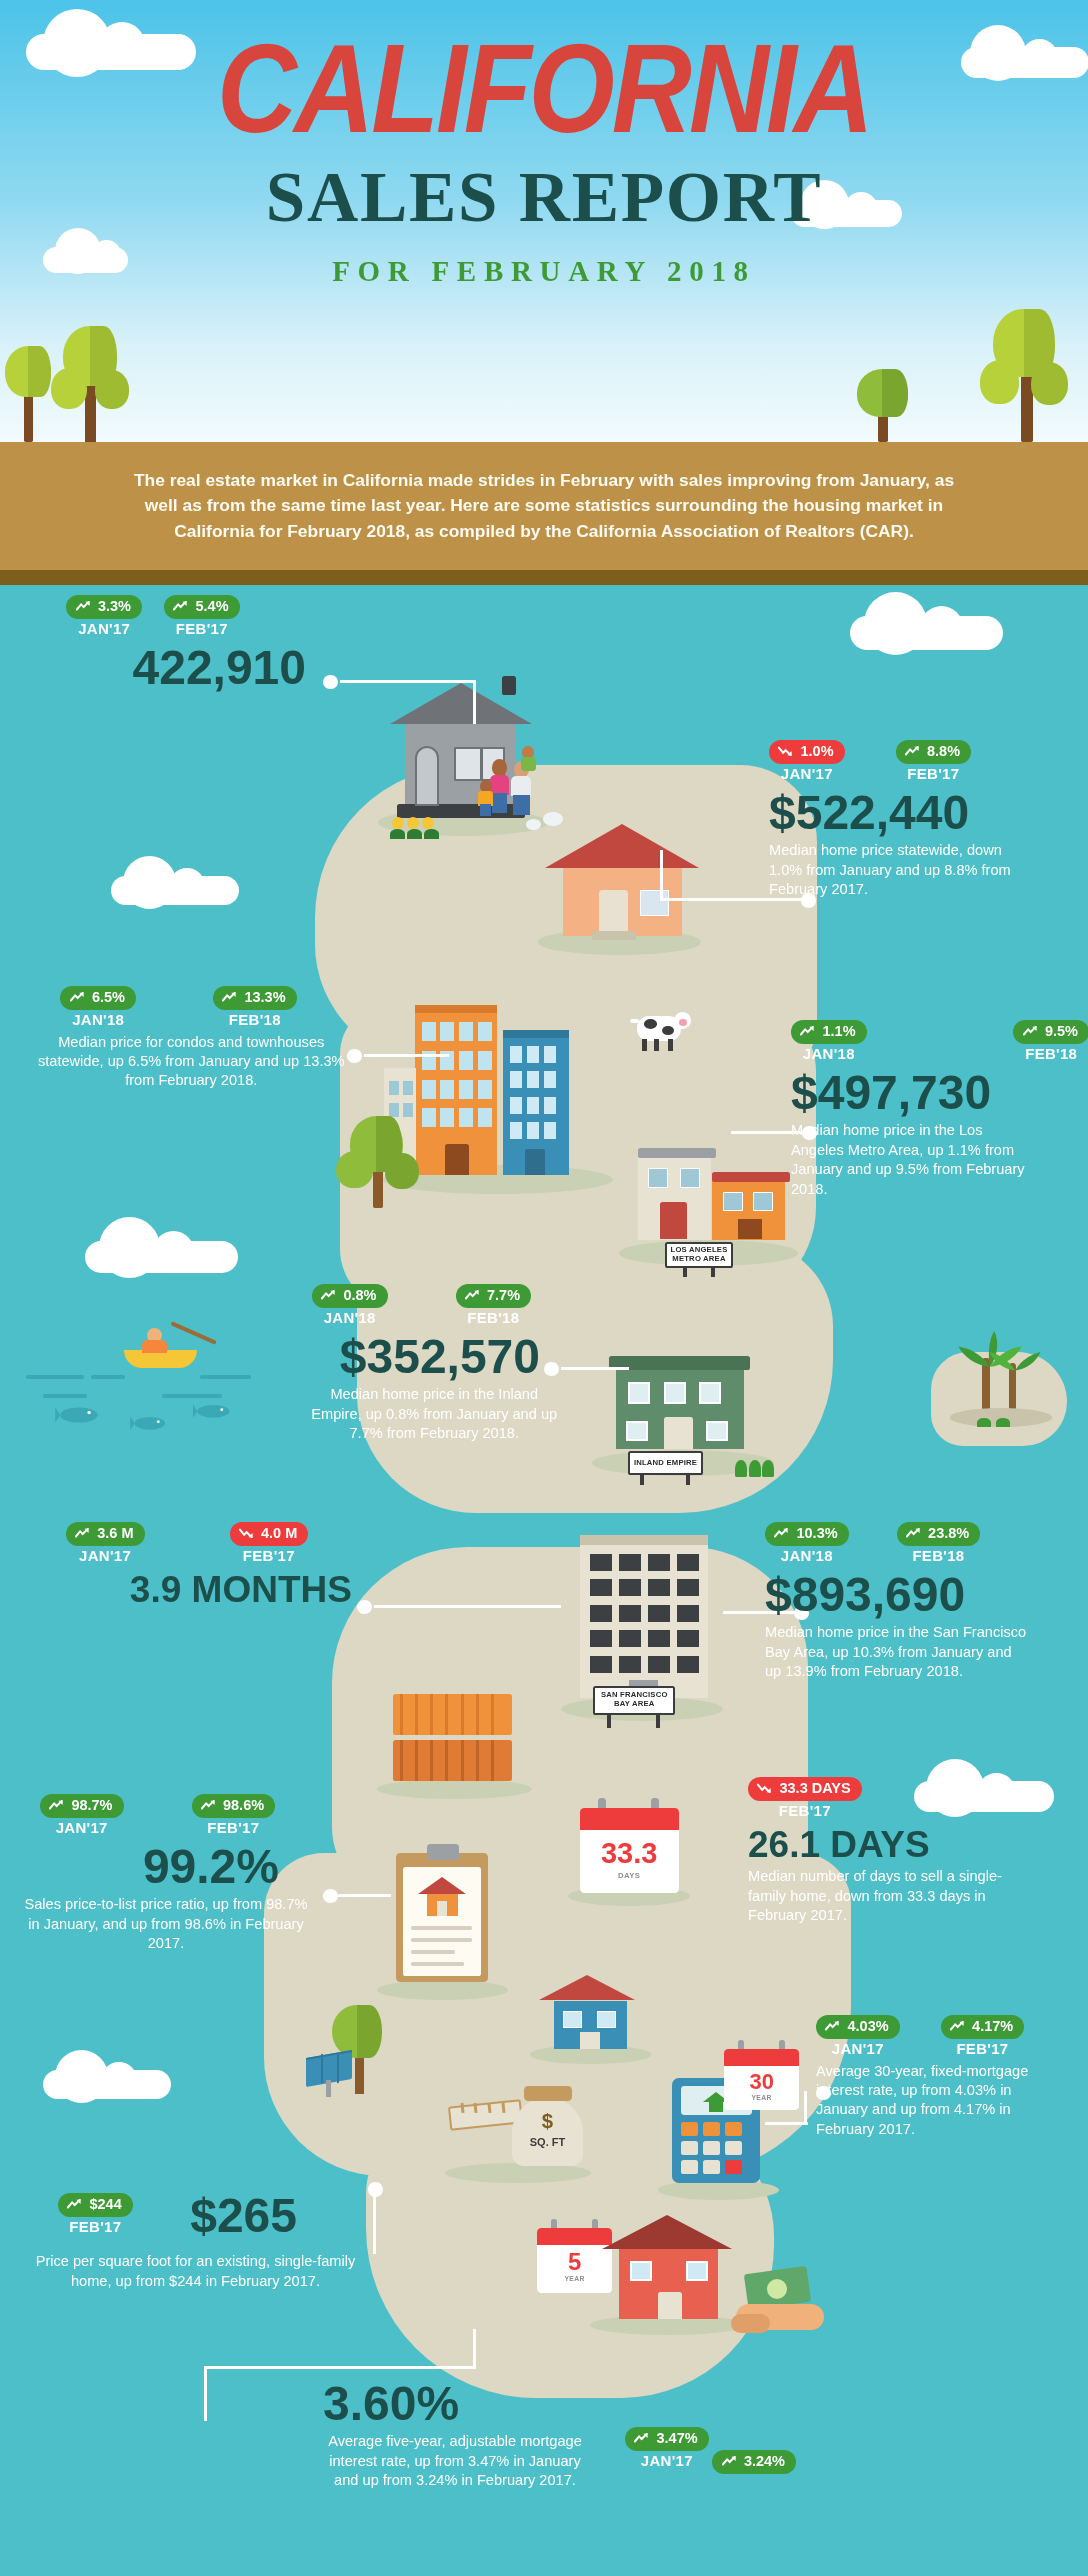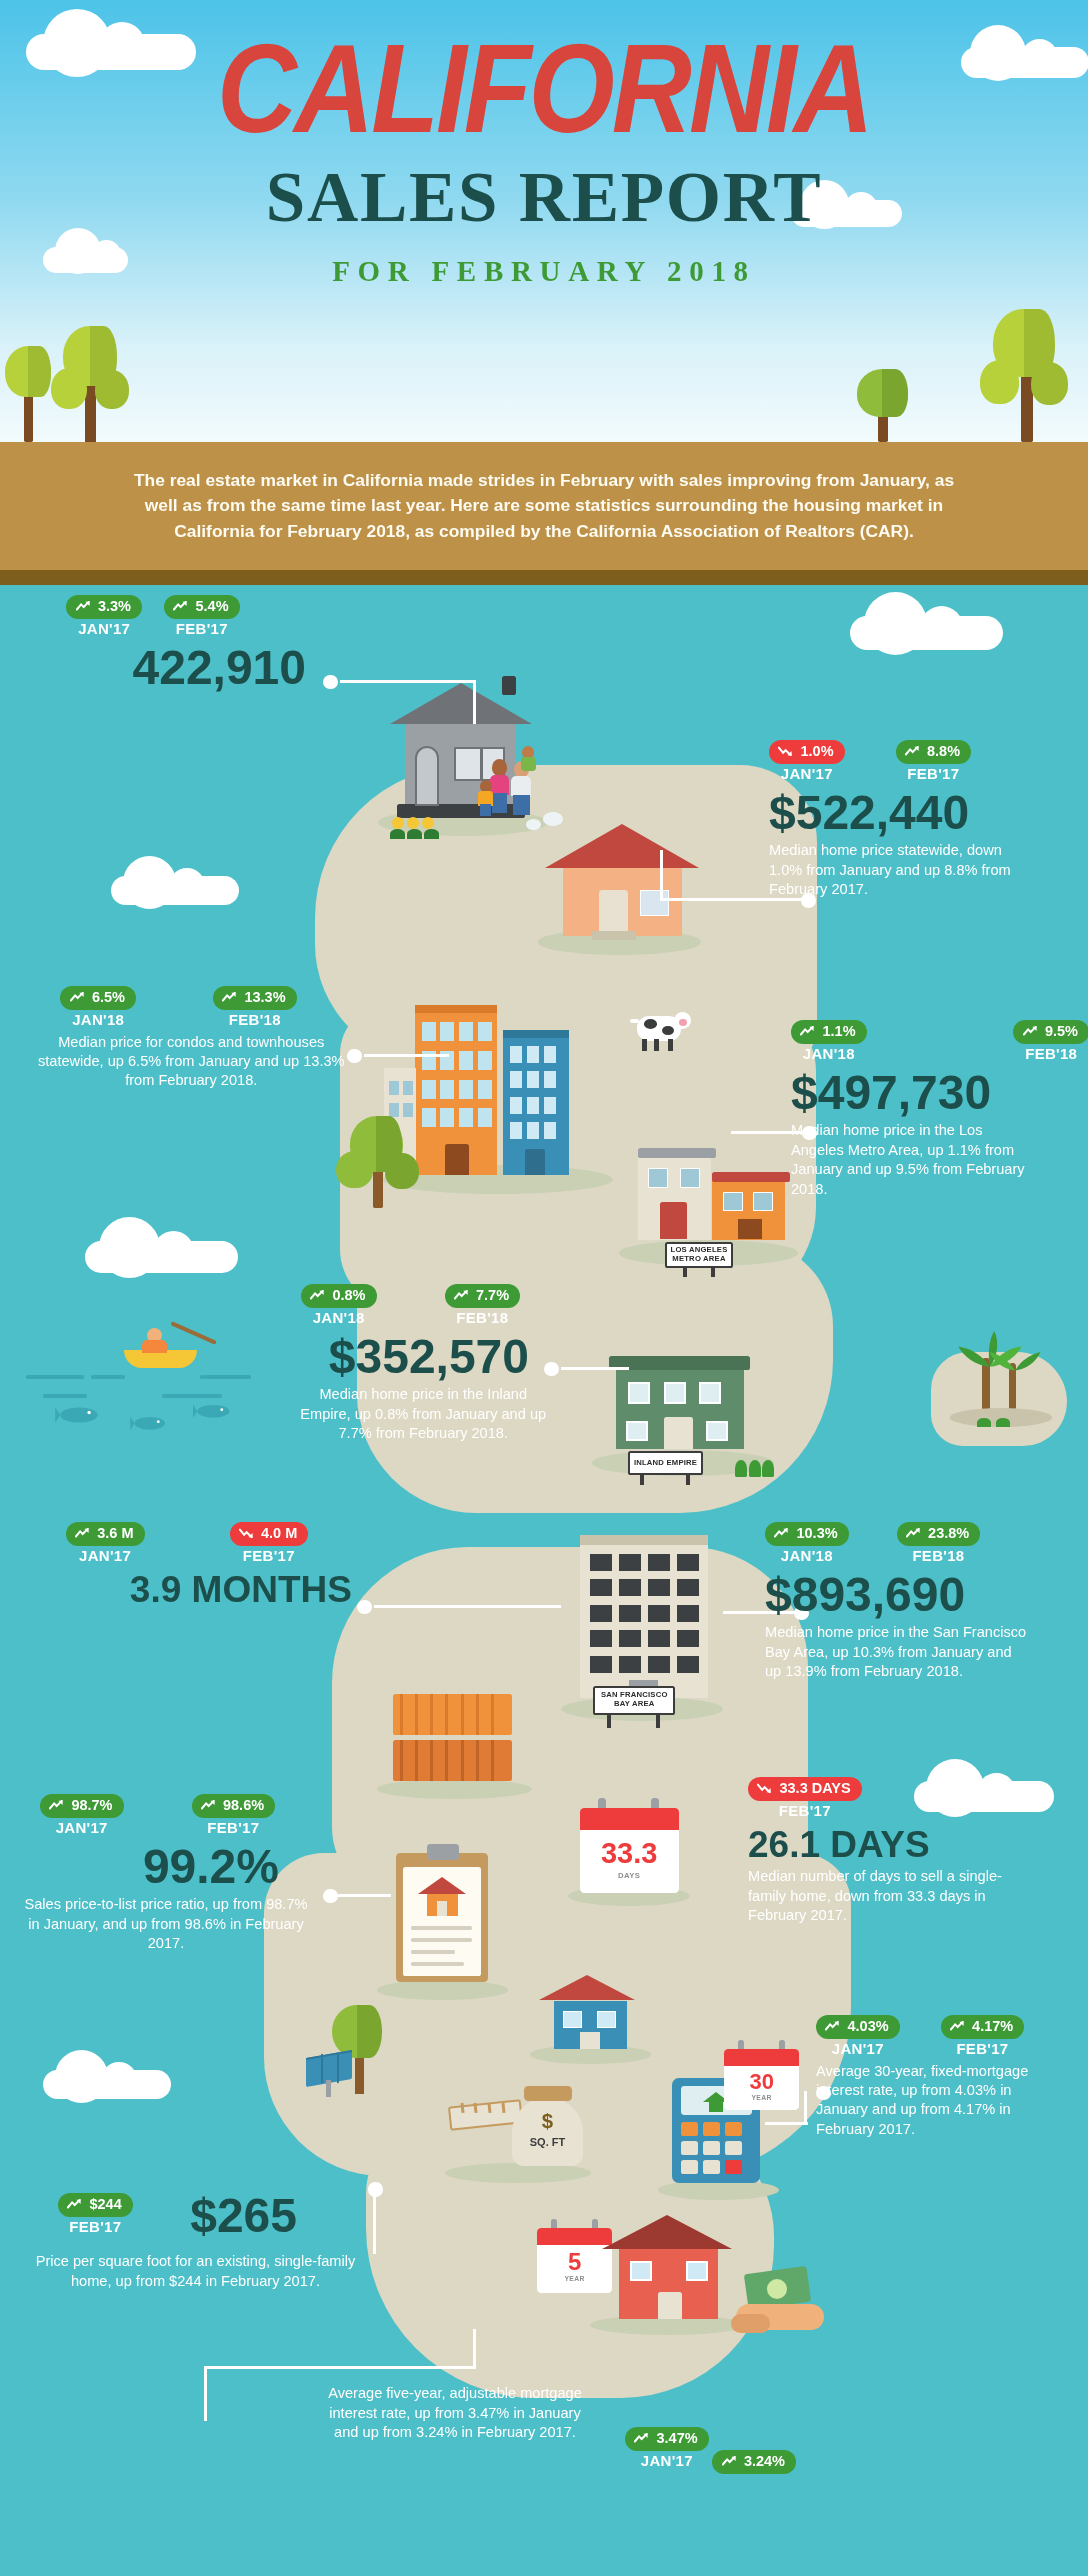--- a/index.html
+++ b/index.html
@@ -753,21 +753,21 @@
           </svg>
         <span>9.5%</span>
       </div>
       <div class="badge-label">FEB'18</div>
     </div>
   </div>
   <div class="bignum sz1 ta-l">$497,730</div>
   <div class="desc ta-l" style="max-width:238px;">Median home price in the Los Angeles Metro Area, up 1.1% from January and up 9.5% from February 2018.</div>
 </div>
 
-<div class="stat" style="left:270px;top:1284px;width:281px;">
+<div class="stat" style="left:281px;top:1284px;width:281px;">
   <div class="badges" style="justify-content:center;gap:68px;">
     <div class="badge-wrap">
       <div class="pill up">
         <svg width="17" height="10.2" viewBox="0 0 20 12">
             <path d="M1 10 L6 4 L9 7 L15 1" stroke="#fff" stroke-width="2.4" fill="none" stroke-linecap="round"></path>
             <path d="M11 1 L16 1 L16 6" fill="#fff"></path>
           </svg>
         <span>0.8%</span>
       </div>
       <div class="badge-label">JAN'18</div>
@@ -921,20 +921,21 @@
         <span>$244</span>
       </div>
       <div class="badge-label">FEB'17</div>
     </div>
   </div>
   <div class="bignum sz1 ta-r" style="padding-right:60px;margin-top:-43px;">$265</div>
   <div class="desc ta-c" style="padding-left:34px;margin-top:12px;">Price per square foot for an existing, single-family home, up from $244 in February 2017.</div>
 </div>
 
 <div class="stat" style="left:323px;top:2380px;width:323px;">
+  <div class="bignum sz1 ta-l" style="margin-top:0;">3.60%</div>
   <div class="desc ta-c" style="max-width:264px;">Average five-year, adjustable mortgage interest rate, up from 3.47% in January and up from 3.24% in February 2017.</div>
 </div>
 <div class="stat" style="left:625px;top:2427px;width:255px;">
   <div class="badge-wrap" style="display:inline-block;">
     <div class="pill up">
       <svg width="17" height="10.2" viewBox="0 0 20 12">
           <path d="M1 10 L6 4 L9 7 L15 1" stroke="#fff" stroke-width="2.4" fill="none" stroke-linecap="round"></path>
           <path d="M11 1 L16 1 L16 6" fill="#fff"></path>
         </svg>
       <span>3.47%</span>

